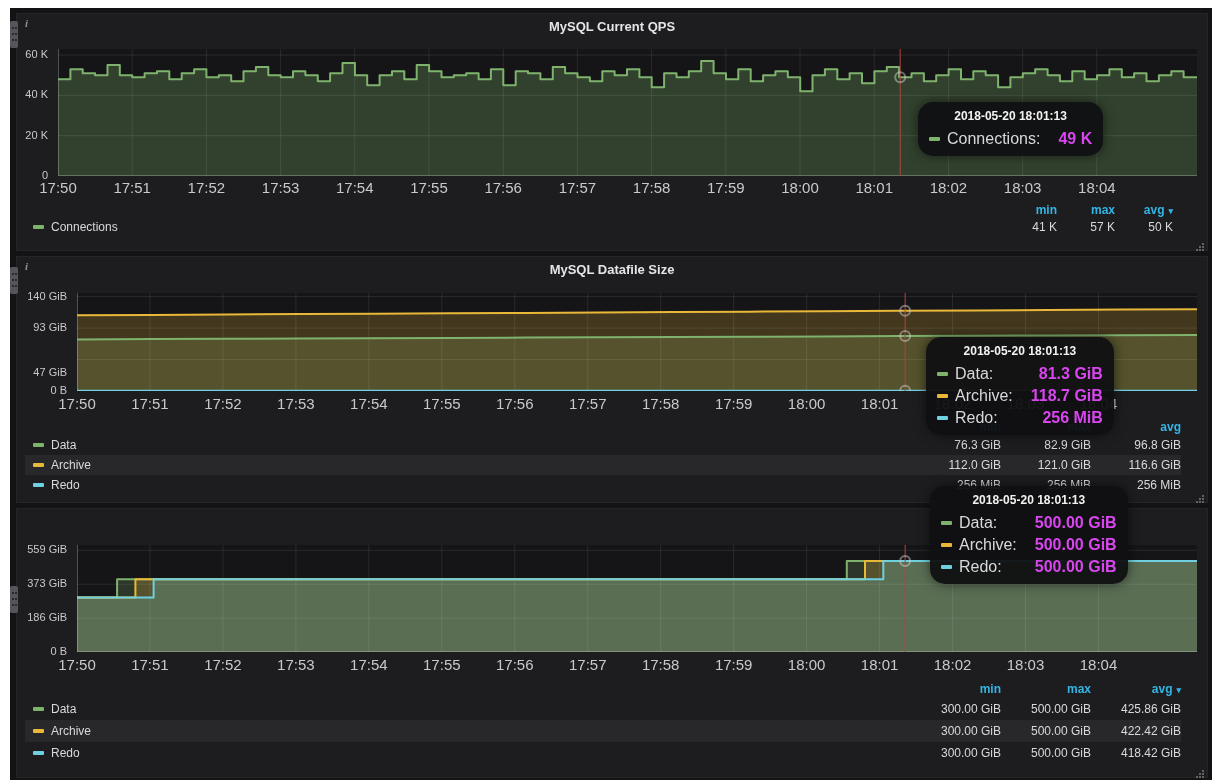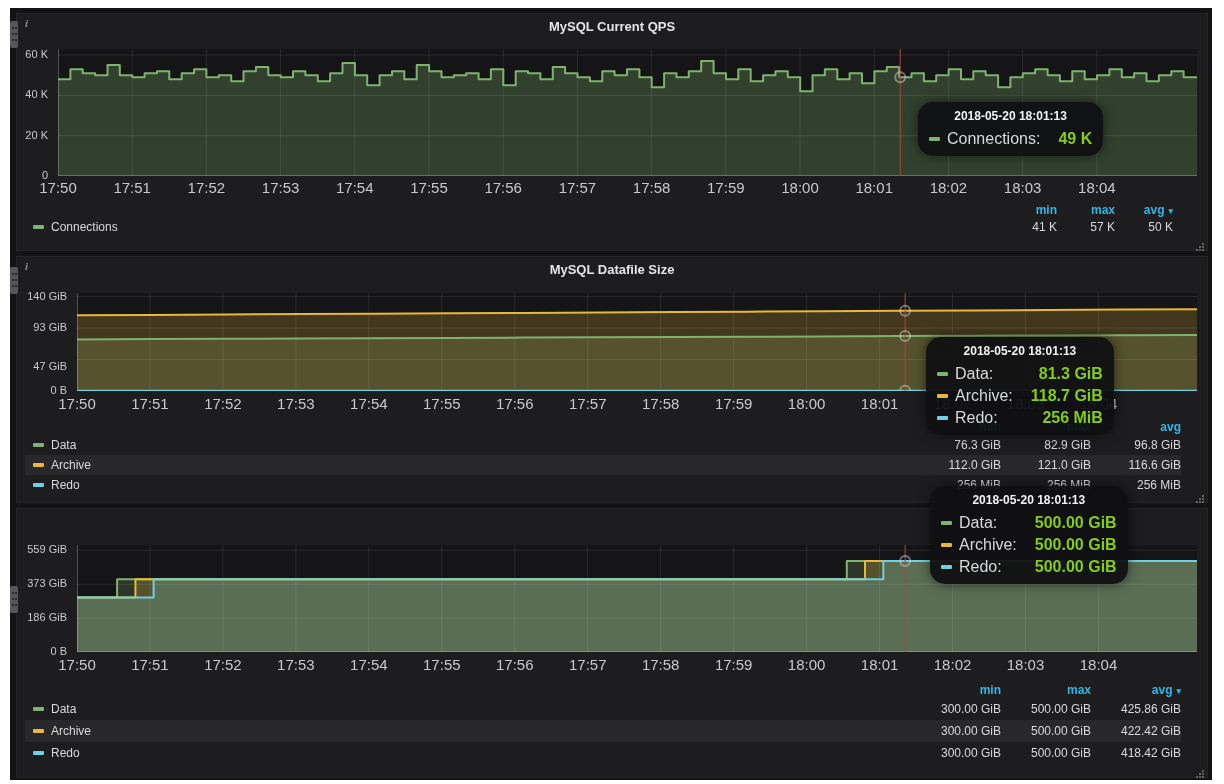--- a/index.html
+++ b/index.html
@@ -12,35 +12,35 @@
   .panel{position:absolute;left:6px;width:1192px;background:#1d1d20;border:1px solid rgba(255,255,255,0.04);box-sizing:border-box;}
   .panel-title{position:absolute;top:5px;left:0;right:0;text-align:center;font-size:13px;font-weight:bold;color:#e4e5e7;cursor:pointer;}
   .info-corner{position:absolute;top:3px;left:8px;color:#8d8f93;font-family:"Liberation Serif",serif;font-style:italic;font-weight:bold;font-size:11px;cursor:pointer;}
   .plot{position:absolute;background:#151517;}
   .plot svg{display:block}
   .ytick{position:absolute;left:0;text-align:right;font-size:11px;color:#c8c9cb;padding-right:4px;box-sizing:border-box;}
   .xtick{position:absolute;width:56px;text-align:center;font-size:15px;color:#c8c9cb;}
   .legend{position:absolute;font-size:12px;color:#d8d9da;}
   .lg-row{display:flex;align-items:center;}
   .lg-row.alt{background:rgba(255,255,255,0.05);}
-  .lg-head-row{align-items:flex-end;padding-bottom:1px;}
+  .lg-head-row{align-items:center;padding-bottom:1px;}
   .lg-cell{text-align:right;flex:none;}
   .lg-head{color:#33b5e5;font-weight:bold;cursor:pointer;}
   .caret{font-size:9px;margin-left:4px;color:#33b5e5;}
   .lg-series{display:flex;align-items:center;padding-left:8px;cursor:pointer;}
   .swatch{width:11px;height:4px;border-radius:1px;margin-right:7px;flex:none;}
   .drag-tab{position:absolute;left:-7px;width:8px;height:27px;background:#55565a;border-radius:2px;cursor:grab;}
   .drag-tab span{position:absolute;left:1.5px;top:6px;width:2px;height:2px;background:#2a2a2c;
     box-shadow:3px 0 #2a2a2c,0 6px #2a2a2c,3px 6px #2a2a2c,0 12px #2a2a2c,3px 12px #2a2a2c;}
   .resize-handle{position:absolute;right:2px;bottom:2px;width:10px;height:10px;cursor:nwse-resize;}
   .tooltip{position:absolute;background:rgba(16,16,18,0.95);border-radius:15px;padding:7px 11px 8px 11px;
     z-index:60;min-width:150px;box-shadow:0 0 12px rgba(0,0,0,0.55);}
   .tt-time{font-weight:bold;font-size:12px;color:#f2f2f2;text-align:center;padding-bottom:3px;white-space:nowrap;}
   .tt-row{display:flex;align-items:center;font-size:16px;color:#d8d9da;margin-top:4px;white-space:nowrap;}
-  .tt-val{margin-left:auto;padding-left:18px;font-weight:bold;color:#84cc16;}
+  .tt-val{margin-left:auto;padding-left:18px;font-weight:bold;color:#d946ef;}
 </style>
 </head>
 <body>
 
 <div class="dashboard">
 
   <div class="panel" style="top:5px;height:238px;">
     <div class="drag-tab" style="top:7px;">
         <span></span>
       </div>
@@ -171,21 +171,21 @@
             <rect x="7" y="1" width="2" height="2"></rect>
             <rect x="7" y="4" width="2" height="2"></rect>
             <rect x="4" y="4" width="2" height="2"></rect>
             <rect x="7" y="7" width="2" height="2"></rect>
             <rect x="4" y="7" width="2" height="2"></rect>
             <rect x="1" y="7" width="2" height="2"></rect>
           </g>
         </svg>
     </div>
   <div class="ytick" style="top: 127px; width: 54px;">0 B</div>
-      <div class="ytick" style="top: 103px; width: 54px;">47 GiB</div>
+      <div class="ytick" style="top: 109px; width: 54px;">47 GiB</div>
       <div class="ytick" style="top: 64.0772px; width: 54px;">93 GiB</div>
       <div class="ytick" style="top: 32.5821px; width: 54px;">140 GiB</div>
       <div class="xtick" style="left: 32px; top: 138px;">17:50</div>
       <div class="xtick" style="left: 104.964px; top: 138px;">17:51</div>
       <div class="xtick" style="left: 177.928px; top: 138px;">17:52</div>
       <div class="xtick" style="left: 250.893px; top: 138px;">17:53</div>
       <div class="xtick" style="left: 323.857px; top: 138px;">17:54</div>
       <div class="xtick" style="left: 396.821px; top: 138px;">17:55</div>
       <div class="xtick" style="left: 469.785px; top: 138px;">17:56</div>
       <div class="xtick" style="left: 542.749px; top: 138px;">17:57</div>

